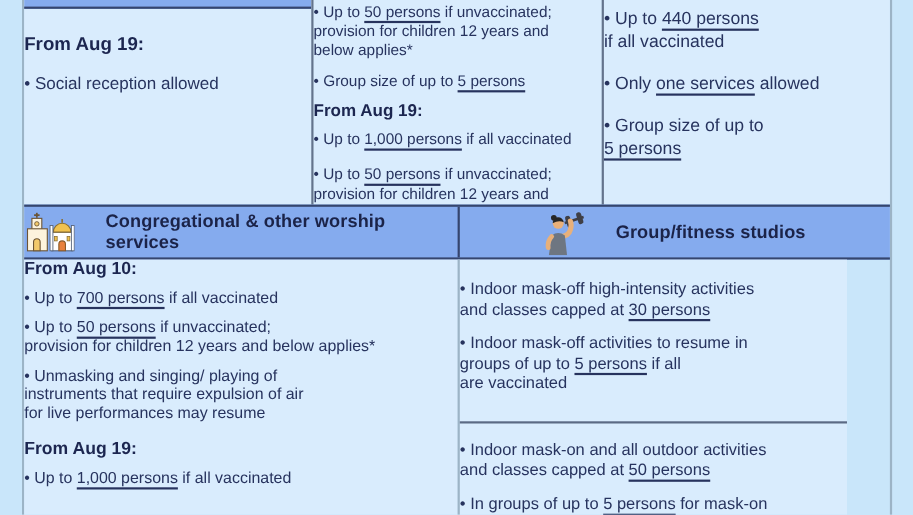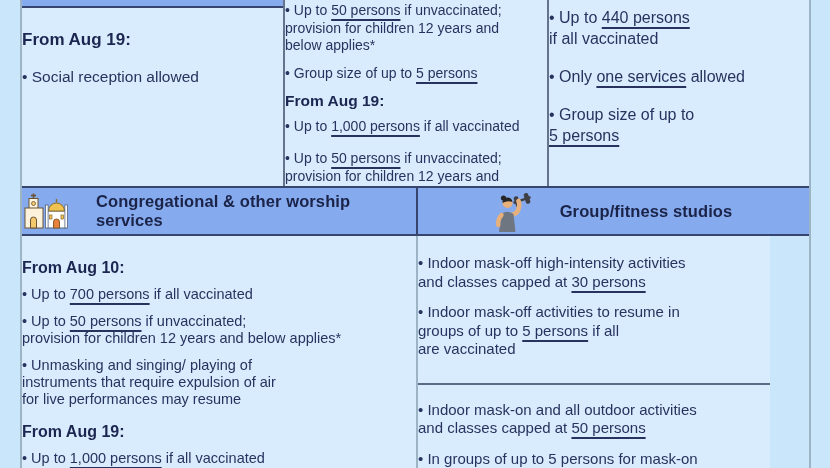--- a/index.html
+++ b/index.html
@@ -51,21 +51,21 @@
   .c1 .bullet{margin-bottom:17px}
 
   .c2{padding-top:2px;font-size:14px;line-height:17.5px}
   .c2 .bullet{margin-bottom:10px}
   .c2 .heading{font-size:15.5px;margin:3px 0 8px}
   .c2 .bullet:nth-last-child(1){margin-top:15px}
 
   .c3{padding-top:7px;font-size:16px;line-height:21px}
   .c3 .bullet{margin-bottom:17px}
 
-  .b1{padding-top:23px;font-size:14.5px;line-height:17px}
+  .b1{padding-top:0;font-size:14.5px;line-height:17px}
   .b1 .heading{font-size:16px;margin-bottom:10px}
   .b1 .heading:not(:first-child){margin-top:15px}
   .b1 .bullet{margin-bottom:10px}
 
   .b2{padding-top:18px;font-size:15px;line-height:18.5px}
   .b2 .bullet{margin-bottom:12px}
 </style>
 </head>
 <body>
 

